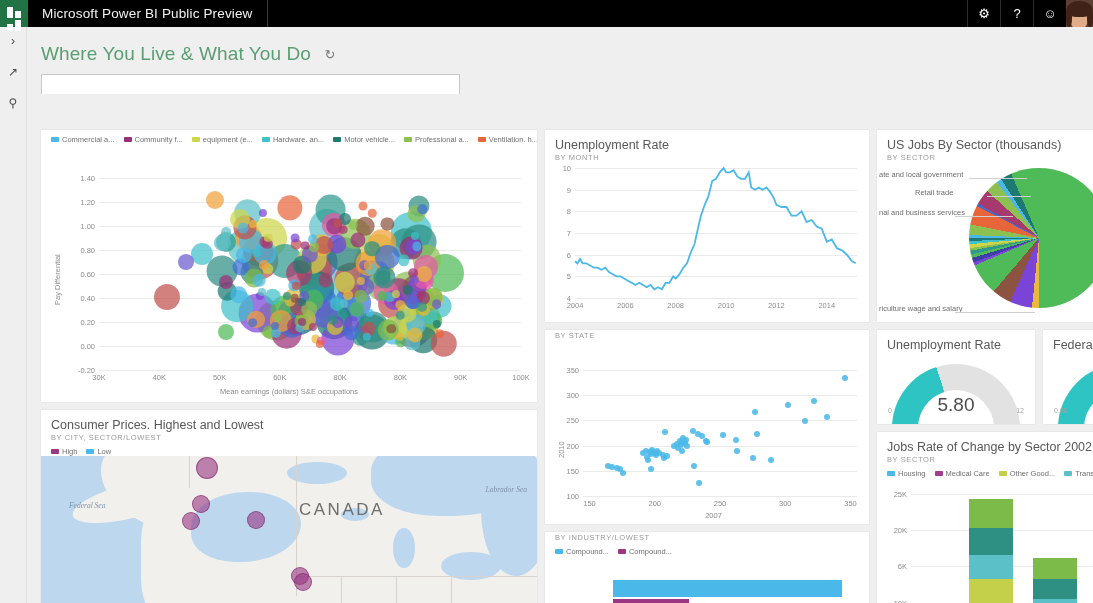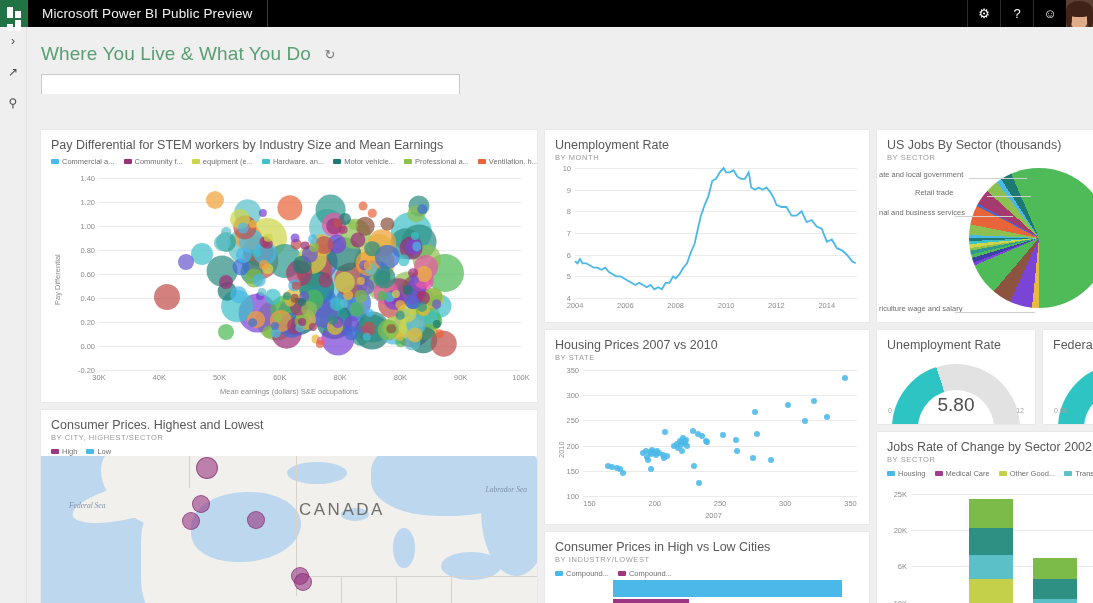--- a/index.html
+++ b/index.html
@@ -196,21 +196,20 @@
     <span class="page-title">Where You Live &amp; What You Do</span>
     <span class="refresh-icon">↻</span>
   </div>
   <div class="searchbar">
     <input type="text" placeholder="" style="">
   </div>
 
   <div class="canvas">
 
     <div class="tile" style="left:0;top:32px;width:496px;height:272px;">
-      <div class="t-title">Pay Differential for STEM workers by Industry Size and Mean Earnings</div>
       <div class="legend" id="lg-pay">
           <div class="li">
             <span class="sw" style="background: rgb(74, 184, 232);"></span>
             <span>Commercial a...</span>
           </div>
           <div class="li">
             <span class="sw" style="background: rgb(156, 47, 121);"></span>
             <span>Community f...</span>
           </div>
           <div class="li">
@@ -526,21 +525,20 @@
           <div class="pie-label" style="left: 38px; top: 28px;">Retail trade</div>
           <div class="leader" style="left: 110px; top: 36px; width: 44px;"></div>
           <div class="pie-label" style="left: 2px; top: 48px;">nal and business services</div>
           <div class="leader" style="left: 78px; top: 56px; width: 58px;"></div>
           <div class="pie-label" style="left: 2px; top: 144px;">riculture wage and salary</div>
           <div class="leader" style="left: 78px; top: 152px; width: 80px;"></div>
         </div>
     </div>
 
     <div class="tile" style="left:504px;top:232px;width:324px;height:194px;">
-      <div class="t-title">Housing Prices 2007 vs 2010</div>
       <div class="t-sub">BY STATE</div>
       <div class="plot" id="plot-house" style="left:38px;top:40px;right:12px;bottom:28px;">
           <div class="gridline" style="top: 0%;"></div>
           <div class="ytick" style="top: 0%;">350</div>
           <div class="gridline" style="top: 20%;"></div>
           <div class="ytick" style="top: 20%;">300</div>
           <div class="gridline" style="top: 40%;"></div>
           <div class="ytick" style="top: 40%;">250</div>
           <div class="gridline" style="top: 60%;"></div>
           <div class="ytick" style="top: 60%;">200</div>
@@ -629,21 +627,21 @@
         <div class="gauge">
           <div class="ring" style="background:conic-gradient(from 270deg, #2ec4c4 0deg 96deg, #e2e2e2 96deg 180deg, transparent 180deg 360deg);"></div>
           <div class="hole"></div>
         </div>
         <div class="gauge-min" style="left:11px;bottom:4px;">0.00</div>
       </div>
     </div>
 
     <div class="tile" style="left:0;top:312px;width:496px;height:291px;">
       <div class="t-title">Consumer Prices. Highest and Lowest</div>
-      <div class="t-sub">BY CITY, HIGHEST/SECTOR</div>
+      <div class="t-sub">BY CITY, SECTOR/LOWEST</div>
       <div class="legend" id="lg-map">
           <div class="li">
             <span class="sw" style="background: rgb(156, 54, 130);"></span>
             <span>High</span>
           </div>
           <div class="li">
             <span class="sw" style="background: rgb(74, 184, 232);"></span>
             <span>Low</span>
           </div>
         </div>
@@ -675,21 +673,20 @@
             <div class="pin" style="left: 160px; top: 48px; width: 18px; height: 18px;"></div>
             <div class="pin" style="left: 150px; top: 65px; width: 18px; height: 18px;"></div>
             <div class="pin" style="left: 215px; top: 64px; width: 18px; height: 18px;"></div>
             <div class="pin" style="left: 259px; top: 120px; width: 18px; height: 18px;"></div>
             <div class="pin" style="left: 262px; top: 126px; width: 18px; height: 18px;"></div>
           </div>
       </div>
     </div>
 
     <div class="tile" style="left:504px;top:434px;width:324px;height:169px;">
-      <div class="t-title">Consumer Prices in High vs Low Cities</div>
       <div class="t-sub">BY INDUSTRY/LOWEST</div>
       <div class="legend" id="lg-jobs">
           <div class="li">
             <span class="sw" style="background: rgb(74, 184, 232);"></span>
             <span>Compound...</span>
           </div>
           <div class="li">
             <span class="sw" style="background: rgb(156, 54, 130);"></span>
             <span>Compound...</span>
           </div>

